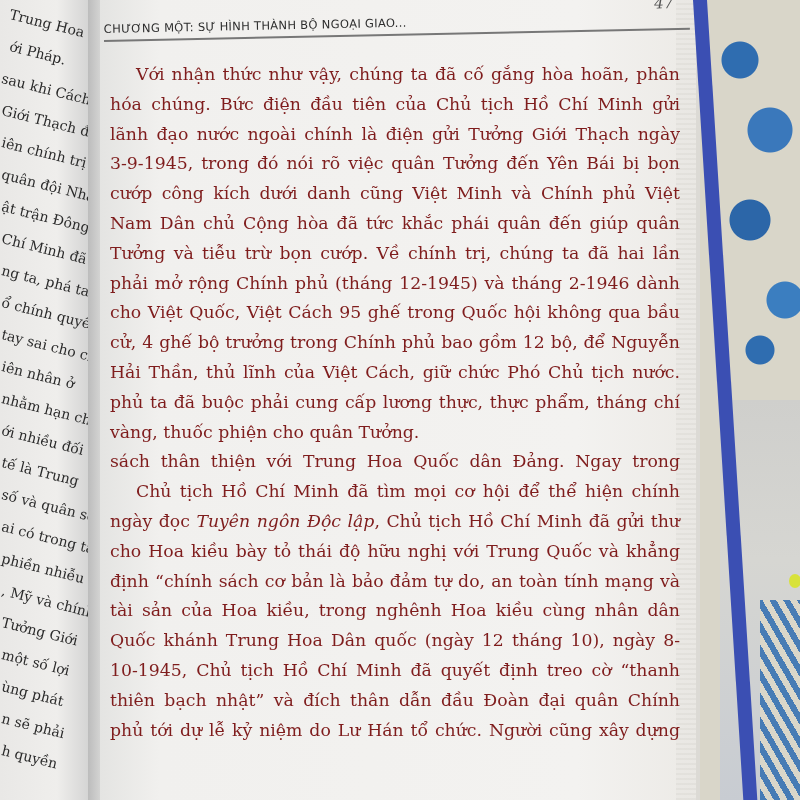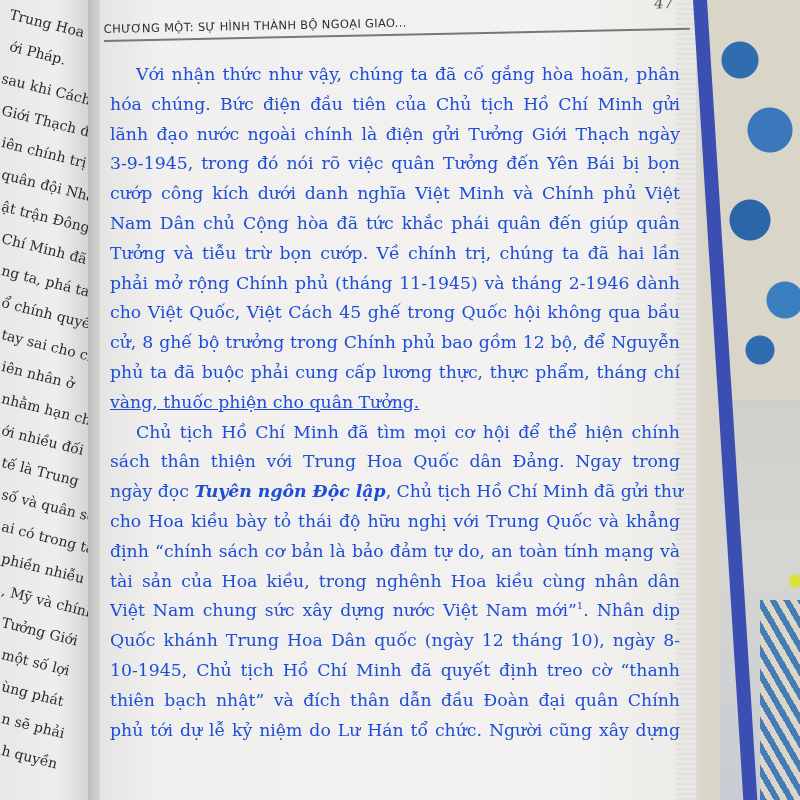--- a/index.html
+++ b/index.html
@@ -77,26 +77,26 @@
     }
     .running-head .page-num {
       position: absolute; right: 20px; top: -4px;
       font-family: "DejaVu Serif", serif; font-style: italic; font-size: 15px; color: #555;
     }
     .body-text {
       position: absolute; left: 110px; top: 60px; width: 570px;
     }
     .line {
       height: 29.8px; line-height: 29.8px;
-      font-size: 17.3px; color: #1d4ed8;
+      font-size: 17.3px; color: #7f1d1d;
       white-space: nowrap; text-align: justify; text-align-last: justify;
     }
     .line.indent { padding-left: 26px; }
-    .line.last { text-align-last: left; text-decoration: underline; }
-    .line em { font-style: italic; font-weight: bold; }
+    .line.last { text-align-last: left; }
+    .line em { font-style: italic; }
     sup { font-size: 10px; line-height: 0; }
   </style>
 </head>
 <body>
 
 <div class="fabric"></div>
 <div class="fabric-lower"></div>
 <div class="fabric-lower-pattern"></div>
 <div class="yellow-dot"></div>
 
@@ -136,32 +136,32 @@
   <span class="title">CHƯƠNG MỘT: SỰ HÌNH THÀNH BỘ NGOẠI GIAO...</span>
   <span class="page-num">47</span>
   <div class="rule"></div>
 </div>
 
 <div class="body-text" id="body-text">
     <div class="line indent">Với nhận thức như vậy, chúng ta đã cố gắng hòa hoãn, phân</div>
     <div class="line">hóa chúng. Bức điện đầu tiên của Chủ tịch Hồ Chí Minh gửi</div>
     <div class="line">lãnh đạo nước ngoài chính là điện gửi Tưởng Giới Thạch ngày</div>
     <div class="line">3-9-1945, trong đó nói rõ việc quân Tưởng đến Yên Bái bị bọn</div>
-    <div class="line">cướp công kích dưới danh nghĩa Việt Minh và Chính phủ Việt</div>
+    <div class="line">cướp công kích dưới danh cũng Việt Minh và Chính phủ Việt</div>
     <div class="line">Nam Dân chủ Cộng hòa đã tức khắc phái quân đến giúp quân</div>
     <div class="line">Tưởng và tiễu trừ bọn cướp. Về chính trị, chúng ta đã hai lần</div>
-    <div class="line">phải mở rộng Chính phủ (tháng 11-1945) và tháng 2-1946 dành</div>
-    <div class="line">cho Việt Quốc, Việt Cách 45 ghế trong Quốc hội không qua bầu</div>
-    <div class="line">cử, 8 ghế bộ trưởng trong Chính phủ bao gồm 12 bộ, để Nguyễn</div>
+    <div class="line">phải mở rộng Chính phủ (tháng 12-1945) và tháng 2-1946 dành</div>
+    <div class="line">cho Việt Quốc, Việt Cách 95 ghế trong Quốc hội không qua bầu</div>
+    <div class="line">cử, 4 ghế bộ trưởng trong Chính phủ bao gồm 12 bộ, để Nguyễn</div>
+    <div class="line">Hải Thần, thủ lĩnh của Việt Cách, giữ chức Phó Chủ tịch nước.</div>
     <div class="line">phủ ta đã buộc phải cung cấp lương thực, thực phẩm, tháng chí</div>
     <div class="line last">vàng, thuốc phiện cho quân Tưởng.</div>
+    <div class="line">sách thân thiện với Trung Hoa Quốc dân Đảng. Ngay trong</div>
     <div class="line indent">Chủ tịch Hồ Chí Minh đã tìm mọi cơ hội để thể hiện chính</div>
-    <div class="line">sách thân thiện với Trung Hoa Quốc dân Đảng. Ngay trong</div>
     <div class="line">ngày đọc <em>Tuyên ngôn Độc lập</em>, Chủ tịch Hồ Chí Minh đã gửi thư</div>
     <div class="line">cho Hoa kiều bày tỏ thái độ hữu nghị với Trung Quốc và khẳng</div>
     <div class="line">định “chính sách cơ bản là bảo đảm tự do, an toàn tính mạng và</div>
     <div class="line">tài sản của Hoa kiều, trong nghênh Hoa kiều cùng nhân dân</div>
-    <div class="line">Việt Nam chung sức xây dựng nước Việt Nam mới”<sup>1</sup>. Nhân dịp</div>
     <div class="line">Quốc khánh Trung Hoa Dân quốc (ngày 12 tháng 10), ngày 8-</div>
     <div class="line">10-1945, Chủ tịch Hồ Chí Minh đã quyết định treo cờ “thanh</div>
     <div class="line">thiên bạch nhật” và đích thân dẫn đầu Đoàn đại quân Chính</div>
     <div class="line">phủ tới dự lễ kỷ niệm do Lư Hán tổ chức. Người cũng xây dựng</div>
   </div>
 
 </body></html>

